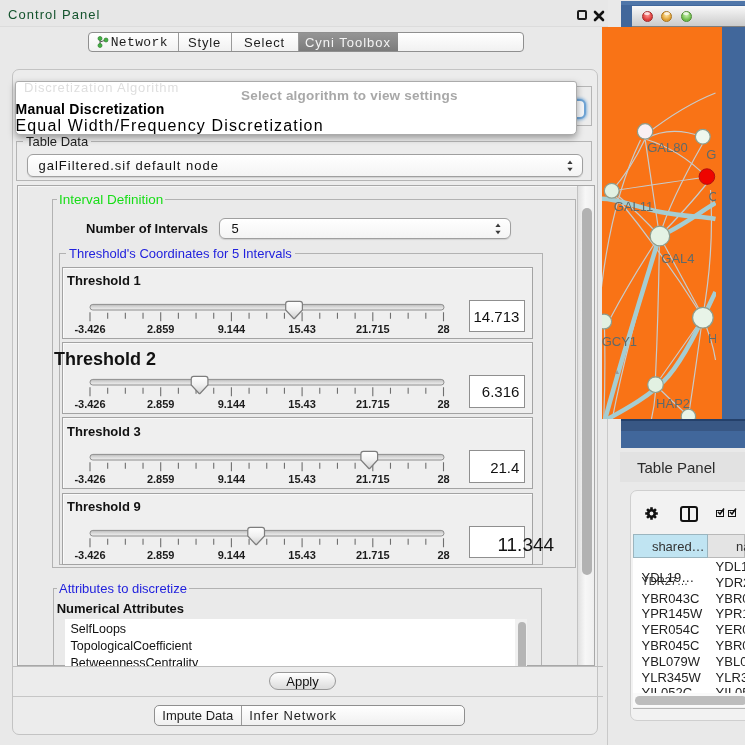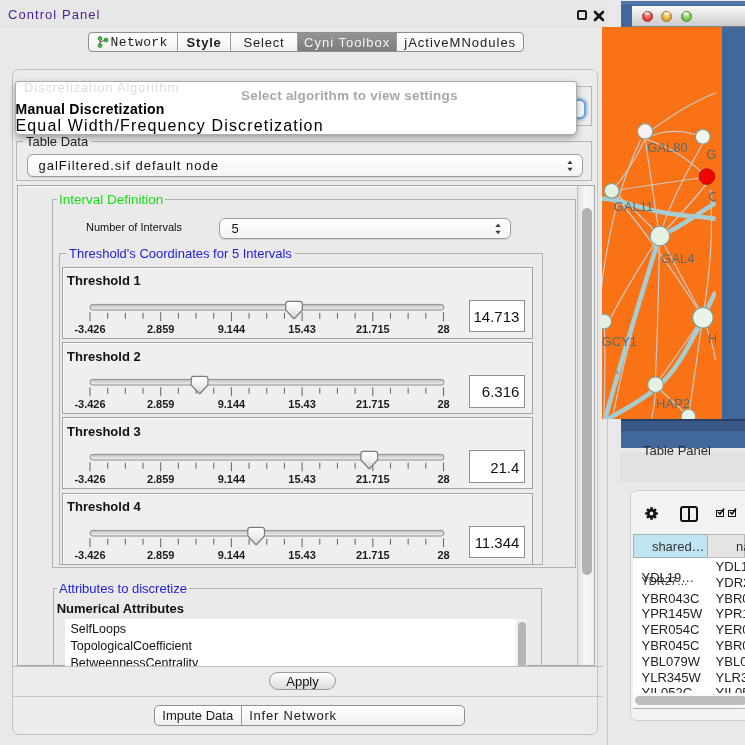--- a/index.html
+++ b/index.html
@@ -3,31 +3,30 @@
 <style>
 *{margin:0;padding:0;box-sizing:border-box;}
 html,body{width:745px;height:745px;overflow:hidden;}
 body{font-family:"Liberation Sans",sans-serif;background:#e9e9e9;position:relative;}
 .abs{position:absolute;}
 .txt{position:absolute;white-space:nowrap;}
 </style></head><body>
 
 <div class="abs" style="left:0;top:0;width:608px;height:745px;background:#e9e9e9;border-right:1px solid #c9c9c9;">
 <div class="abs" style="left:0;top:0;width:608px;height:27px;background:#e7e7e7;border-bottom:1px solid #dcdcdc;"></div>
-<div class="txt" style="left:8px;top:7px;font-size:13px;letter-spacing:1.05px;color:#4c1d95;">Control Panel</div>
+<div class="txt" style="left:8px;top:7px;font-size:13px;letter-spacing:1.05px;color:#14532d;">Control Panel</div>
 <div class="abs" style="left:577px;top:10px;width:10px;height:10px;border:2px solid #1c1c1c;border-radius:2px;"></div>
 <svg class="abs" style="left:593px;top:10px;" width="12" height="12" viewBox="0 0 12 12">
       <path d="M2 2 L10 10 M10 2 L2 10" stroke="#111" stroke-width="2.6" stroke-linecap="round"></path>
     </svg>
 <div class="abs" style="left:88px;top:32px;width:436px;height:20px;border:1px solid #8f8f8f;border-radius:4px;background:linear-gradient(#ffffff,#f1f1f1);overflow:hidden;display:flex;">
 <div style="width:88.5px;height:100%;color:#1d1d1d;padding-left:12px;display:flex;align-items:center;justify-content:center;font-size:13px;letter-spacing:0.35px;font-family:Liberation Mono, monospace;">Network</div>
-<div style="width:53.0px;height:100%;border-left:1px solid #9a9a9a;color:#1d1d1d;display:flex;align-items:center;justify-content:center;font-size:13px;letter-spacing:0.8px;font-weight:bold;">Style</div>
+<div style="width:53.0px;height:100%;border-left:1px solid #9a9a9a;color:#1d1d1d;display:flex;align-items:center;justify-content:center;font-size:13px;letter-spacing:0.8px;">Style</div>
 <div style="width:67.0px;height:100%;border-left:1px solid #9a9a9a;color:#1d1d1d;display:flex;align-items:center;justify-content:center;font-size:13px;letter-spacing:0.8px;">Select</div>
 <div style="width:100.0px;height:100%;border-left:1px solid #9a9a9a;background:linear-gradient(#959595,#7b7b7b);color:#f4f4f4;display:flex;align-items:center;justify-content:center;font-size:13px;letter-spacing:1.0px;">Cyni Toolbox</div>
-<div style="width:127.0px;height:100%;border-left:1px solid #9a9a9a;color:#1d1d1d;display:flex;align-items:center;justify-content:center;font-size:13px;letter-spacing:1.0px;">jActiveMNodules</div>
 </div>
 <svg class="abs" style="left:95px;top:34px;" width="16" height="16" viewBox="0 0 16 16">
       <path d="M5 4.5 L5 12 M5 8 L11 6" stroke="#555" stroke-width="1"></path>
       <circle cx="5" cy="4.5" r="2" fill="#44b244" stroke="#2c7e2c" stroke-width="0.7"></circle>
       <circle cx="5" cy="11.5" r="2" fill="#44b244" stroke="#2c7e2c" stroke-width="0.7"></circle>
       <circle cx="11" cy="6" r="2" fill="#44b244" stroke="#2c7e2c" stroke-width="0.7"></circle>
     </svg>
 <div class="abs" style="left:12px;top:69px;width:586px;height:666px;background:#ececec;border:1px solid #c3c3c3;border-radius:7px;"></div>
 </div>
 <div class="abs" style="left:16px;top:86px;width:576px;height:40px;border:1px solid #b5b5b5;"></div>
@@ -36,21 +35,21 @@
 <div class="txt" style="left:23px;top:134px;background:#ececec;padding:0 3px;font-size:13px;color:#222;">Table Data</div>
 <div class="abs" style="left:27px;top:154px;width:556px;height:23px;background:linear-gradient(#ffffff,#f4f4f4);border:1px solid #9f9f9f;border-radius:6px;box-shadow:0 1px 1px rgba(0,0,0,0.12);"></div>
 <div class="txt" style="left:38.5px;top:158.0px;font-size:13px;letter-spacing:1.0px;color:#111;">galFiltered.sif default node</div>
 <svg class="abs" style="left:565.4px;top:158.9px;" width="10" height="14" viewBox="0 0 10 14">
     <path d="M5 1.4 L7.6 4.9 L2.4 4.9 Z" fill="#3a3a3a"></path>
     <path d="M5 12.2 L7.6 8.7 L2.4 8.7 Z" fill="#3a3a3a"></path>
   </svg>
 <div class="abs" style="left:17px;top:185px;width:578px;height:481px;background:#eaeaea;border:1px solid #a8a8a8;box-shadow:inset 1px 1px 0 #f6f6f6;"></div>
 <div class="abs" style="left:52px;top:199px;width:524px;height:369px;border:1px solid #b2b2b2;"></div>
 <div class="txt" style="left:57px;top:192px;background:#eaeaea;padding:0 2px;font-size:13.5px;color:#17dd17;">Interval Definition</div>
-<div class="txt" style="left:86px;top:220.5px;font-size:11px;font-weight:normal;color:#111;">Number of Intervals</div>
+<div class="txt" style="left:86px;top:220.5px;font-size:13px;font-weight:bold;color:#111;">Number of Intervals</div>
 <div class="abs" style="left:218.5px;top:218px;width:292px;height:21px;background:linear-gradient(#ffffff,#f4f4f4);border:1px solid #9f9f9f;border-radius:6px;box-shadow:0 1px 1px rgba(0,0,0,0.12);"></div>
 <div class="txt" style="left:231.5px;top:221.0px;font-size:13px;letter-spacing:1.0px;color:#111;">5</div>
 <svg class="abs" style="left:492.9px;top:221.9px;" width="10" height="14" viewBox="0 0 10 14">
     <path d="M5 1.4 L7.6 4.9 L2.4 4.9 Z" fill="#3a3a3a"></path>
     <path d="M5 12.2 L7.6 8.7 L2.4 8.7 Z" fill="#3a3a3a"></path>
   </svg>
 <div class="abs" style="left:58.5px;top:253px;width:484.5px;height:312px;border:1px solid #b2b2b2;"></div>
 <div class="txt" style="left:66px;top:246px;background:#eaeaea;padding:0 3px;font-size:13px;color:#2222dd;">Threshold's Coordinates for 5 Intervals</div>
 <div class="abs" style="left:62px;top:266.9px;width:471px;height:72px;background:#efefef;border:1px solid #a3a3a3;box-shadow:inset 1px 1px 0 #fafafa;"></div>
 <div class="txt" style="left:67px;top:273.4px;font-size:13px;font-weight:bold;color:#111;">Threshold 1</div>
@@ -75,21 +74,21 @@
     <text x="240.1" y="66" font-family="Liberation Sans,sans-serif" font-size="11" font-weight="bold" fill="#1c1c1c" text-anchor="middle">15.43</text>
     <text x="310.8" y="66" font-family="Liberation Sans,sans-serif" font-size="11" font-weight="bold" fill="#1c1c1c" text-anchor="middle">21.715</text>
     <text x="381.5" y="66" font-family="Liberation Sans,sans-serif" font-size="11" font-weight="bold" fill="#1c1c1c" text-anchor="middle">28</text>
     <g transform="translate(232.04,33.4)">
       <path d="M-8.35 3.4 Q-8.35 0.9 -5.9 0.9 L5.9 0.9 Q8.35 0.9 8.35 3.4 L8.35 9.6 L0.45 18.1 Q0 18.6 -0.45 18.1 L-8.35 9.6 Z" fill="url(#thm)" stroke="#7d7d7d" stroke-width="1.2"></path>
     </g>
   </svg>
 <div class="abs" style="left:469.4px;top:299.9px;width:56px;height:32.5px;background:#fff;border:1px solid #8f8f8f;"></div>
 <div class="txt" style="left:469.4px;top:308.1px;width:50px;text-align:right;font-size:15px;color:#111;">14.713</div>
 <div class="abs" style="left:62px;top:342.1px;width:471px;height:72px;background:#efefef;border:1px solid #a3a3a3;box-shadow:inset 1px 1px 0 #fafafa;"></div>
-<div class="txt" style="left:67px;top:348.6px;font-size:13px;font-weight:bold;color:#111;">Threshold 2</div>
+<div class="txt" style="left:54px;top:348.6px;font-size:18px;font-weight:bold;color:#111;">Threshold 2</div>
 <svg class="abs" style="left:62px;top:342.1px;" width="471" height="72" viewBox="0 0 471 72">
     <rect x="28" y="37.4" width="354" height="5.6" rx="2.8" fill="url(#trk)" stroke="#8e8e8e" stroke-width="1"></rect>
     <path d="M28.00 45.2 L28.00 54.2 M45.67 45.8 L45.67 51.8 M63.35 45.8 L63.35 51.8 M81.03 45.8 L81.03 51.8 M98.70 45.2 L98.70 54.2 M116.38 45.8 L116.38 51.8 M134.05 45.8 L134.05 51.8 M151.72 45.8 L151.72 51.8 M169.40 45.2 L169.40 54.2 M187.07 45.8 L187.07 51.8 M204.75 45.8 L204.75 51.8 M222.43 45.8 L222.43 51.8 M240.10 45.2 L240.10 54.2 M257.77 45.8 L257.77 51.8 M275.45 45.8 L275.45 51.8 M293.12 45.8 L293.12 51.8 M310.80 45.2 L310.80 54.2 M328.48 45.8 L328.48 51.8 M346.15 45.8 L346.15 51.8 M363.82 45.8 L363.82 51.8 M381.50 45.2 L381.50 54.2" stroke="#6f6f6f" stroke-width="1.1" fill="none"></path>
     <text x="28.0" y="66" font-family="Liberation Sans,sans-serif" font-size="11" font-weight="bold" fill="#1c1c1c" text-anchor="middle">-3.426</text>
     <text x="98.7" y="66" font-family="Liberation Sans,sans-serif" font-size="11" font-weight="bold" fill="#1c1c1c" text-anchor="middle">2.859</text>
     <text x="169.4" y="66" font-family="Liberation Sans,sans-serif" font-size="11" font-weight="bold" fill="#1c1c1c" text-anchor="middle">9.144</text>
     <text x="240.1" y="66" font-family="Liberation Sans,sans-serif" font-size="11" font-weight="bold" fill="#1c1c1c" text-anchor="middle">15.43</text>
     <text x="310.8" y="66" font-family="Liberation Sans,sans-serif" font-size="11" font-weight="bold" fill="#1c1c1c" text-anchor="middle">21.715</text>
     <text x="381.5" y="66" font-family="Liberation Sans,sans-serif" font-size="11" font-weight="bold" fill="#1c1c1c" text-anchor="middle">28</text>
     <g transform="translate(137.58,33.4)">
@@ -109,36 +108,36 @@
     <text x="240.1" y="66" font-family="Liberation Sans,sans-serif" font-size="11" font-weight="bold" fill="#1c1c1c" text-anchor="middle">15.43</text>
     <text x="310.8" y="66" font-family="Liberation Sans,sans-serif" font-size="11" font-weight="bold" fill="#1c1c1c" text-anchor="middle">21.715</text>
     <text x="381.5" y="66" font-family="Liberation Sans,sans-serif" font-size="11" font-weight="bold" fill="#1c1c1c" text-anchor="middle">28</text>
     <g transform="translate(307.26,33.4)">
       <path d="M-8.35 3.4 Q-8.35 0.9 -5.9 0.9 L5.9 0.9 Q8.35 0.9 8.35 3.4 L8.35 9.6 L0.45 18.1 Q0 18.6 -0.45 18.1 L-8.35 9.6 Z" fill="url(#thm)" stroke="#7d7d7d" stroke-width="1.2"></path>
     </g>
   </svg>
 <div class="abs" style="left:469.4px;top:450.3px;width:56px;height:32.5px;background:#fff;border:1px solid #8f8f8f;"></div>
 <div class="txt" style="left:469.4px;top:458.5px;width:50px;text-align:right;font-size:15px;color:#111;">21.4</div>
 <div class="abs" style="left:62px;top:492.5px;width:471px;height:72px;background:#efefef;border:1px solid #a3a3a3;box-shadow:inset 1px 1px 0 #fafafa;"></div>
-<div class="txt" style="left:67px;top:499.0px;font-size:13px;font-weight:bold;color:#111;">Threshold 4</div>
+<div class="txt" style="left:67px;top:499.0px;font-size:13px;font-weight:bold;color:#111;">Threshold 9</div>
 <svg class="abs" style="left:62px;top:492.5px;" width="471" height="72" viewBox="0 0 471 72">
     <rect x="28" y="37.4" width="354" height="5.6" rx="2.8" fill="url(#trk)" stroke="#8e8e8e" stroke-width="1"></rect>
     <path d="M28.00 45.2 L28.00 54.2 M45.67 45.8 L45.67 51.8 M63.35 45.8 L63.35 51.8 M81.03 45.8 L81.03 51.8 M98.70 45.2 L98.70 54.2 M116.38 45.8 L116.38 51.8 M134.05 45.8 L134.05 51.8 M151.72 45.8 L151.72 51.8 M169.40 45.2 L169.40 54.2 M187.07 45.8 L187.07 51.8 M204.75 45.8 L204.75 51.8 M222.43 45.8 L222.43 51.8 M240.10 45.2 L240.10 54.2 M257.77 45.8 L257.77 51.8 M275.45 45.8 L275.45 51.8 M293.12 45.8 L293.12 51.8 M310.80 45.2 L310.80 54.2 M328.48 45.8 L328.48 51.8 M346.15 45.8 L346.15 51.8 M363.82 45.8 L363.82 51.8 M381.50 45.2 L381.50 54.2" stroke="#6f6f6f" stroke-width="1.1" fill="none"></path>
     <text x="28.0" y="66" font-family="Liberation Sans,sans-serif" font-size="11" font-weight="bold" fill="#1c1c1c" text-anchor="middle">-3.426</text>
     <text x="98.7" y="66" font-family="Liberation Sans,sans-serif" font-size="11" font-weight="bold" fill="#1c1c1c" text-anchor="middle">2.859</text>
     <text x="169.4" y="66" font-family="Liberation Sans,sans-serif" font-size="11" font-weight="bold" fill="#1c1c1c" text-anchor="middle">9.144</text>
     <text x="240.1" y="66" font-family="Liberation Sans,sans-serif" font-size="11" font-weight="bold" fill="#1c1c1c" text-anchor="middle">15.43</text>
     <text x="310.8" y="66" font-family="Liberation Sans,sans-serif" font-size="11" font-weight="bold" fill="#1c1c1c" text-anchor="middle">21.715</text>
     <text x="381.5" y="66" font-family="Liberation Sans,sans-serif" font-size="11" font-weight="bold" fill="#1c1c1c" text-anchor="middle">28</text>
     <g transform="translate(194.14,33.4)">
       <path d="M-8.35 3.4 Q-8.35 0.9 -5.9 0.9 L5.9 0.9 Q8.35 0.9 8.35 3.4 L8.35 9.6 L0.45 18.1 Q0 18.6 -0.45 18.1 L-8.35 9.6 Z" fill="url(#thm)" stroke="#7d7d7d" stroke-width="1.2"></path>
     </g>
   </svg>
 <div class="abs" style="left:469.4px;top:525.5px;width:56px;height:32.5px;background:#fff;border:1px solid #8f8f8f;"></div>
-<div class="txt" style="left:469.4px;top:533.7px;width:50px;text-align:right;font-size:15px;color:#111;">11.344</div>
+<div class="txt" style="left:469.4px;top:533.7px;width:50px;text-align:right;font-size:19px;color:#111;padding-left:28px;">11.344</div>
 <div class="abs" style="left:52.7px;top:588px;width:489.3px;height:77px;border:1px solid #b2b2b2;border-bottom:none;"></div>
 <div class="txt" style="left:57px;top:581px;background:#eaeaea;padding:0 2px;font-size:13px;color:#2222dd;">Attributes to discretize</div>
 <div class="txt" style="left:56.7px;top:600.5px;font-size:13px;font-weight:bold;color:#111;">Numerical Attributes</div>
 <div class="abs" style="left:64.8px;top:619.4px;width:450.5px;height:46.2px;background:#fff;overflow:hidden;">
 <div class="txt" style="left:5.7px;top:2.9px;font-size:12.5px;color:#111;">SelfLoops</div>
 <div class="txt" style="left:5.7px;top:19.8px;font-size:12.5px;color:#111;">TopologicalCoefficient</div>
 <div class="txt" style="left:5.7px;top:36.7px;font-size:12.5px;color:#111;">BetweennessCentrality</div>
 </div>
 <div class="abs" style="left:515.3px;top:619.4px;width:12.1px;height:46.2px;background:#f1f1f1;"></div>
 <div class="abs" style="left:518.3px;top:622.3px;width:7.5px;height:43.3px;background:#b5b5b5;border-radius:4px 4px 0 0;"></div>
@@ -217,21 +216,21 @@
 <text x="690.8" y="262.5" font-family="Liberation Sans,sans-serif" font-size="13" fill="#5f6a6a">GAL4</text>
 <text x="631.2" y="345.5" font-family="Liberation Sans,sans-serif" font-size="13" fill="#5f6a6a">GCY1</text>
 <text x="685.6" y="407.5" font-family="Liberation Sans,sans-serif" font-size="13" fill="#5f6a6a">HAP2</text>
 <text x="737.6" y="343.0" font-family="Liberation Sans,sans-serif" font-size="13" fill="#5f6a6a">H</text>
 <text x="735.8" y="159.0" font-family="Liberation Sans,sans-serif" font-size="13" fill="#5f6a6a">G</text>
 <text x="738.0" y="201.0" font-family="Liberation Sans,sans-serif" font-size="13" fill="#5f6a6a">C</text>
 </svg>
   </div>
 <div class="txt" style="left:613.5px;top:368px;font-size:7px;color:#9a9a9a;">▲</div>
 <div class="abs" style="left:620px;top:452px;width:125px;height:30px;background:#e2e2e2;"></div>
-<div class="txt" style="left:637px;top:443px;font-size:13px;color:#2b2b2b;margin-left:6px;">Table Panel</div>
+<div class="txt" style="left:637px;top:459px;font-size:15px;color:#2b2b2b;">Table Panel</div>
 <div class="abs" style="left:630px;top:490px;width:130px;height:231px;background:#f2f2f2;border:1px solid #cfcfcf;border-radius:7px;"></div>
 <svg class="abs" style="left:644px;top:506px;" width="15" height="15" viewBox="0 0 15 15">
     <g fill="none" stroke="#111" stroke-width="2.6">
       <path d="M7.5 1.2 L7.5 13.8 M1.2 7.5 L13.8 7.5 M3.05 3.05 L11.95 11.95 M11.95 3.05 L3.05 11.95"></path>
     </g>
     <circle cx="7.5" cy="7.5" r="4.6" fill="#111"></circle>
     <circle cx="7.5" cy="7.5" r="1.9" fill="#f2f2f2"></circle>
   </svg>
 <div class="abs" style="left:680px;top:506px;width:18px;height:16px;border:2.4px solid #111;border-radius:3px;"></div>
 <div class="abs" style="left:687.9px;top:508px;width:2.2px;height:12px;background:#111;"></div>

